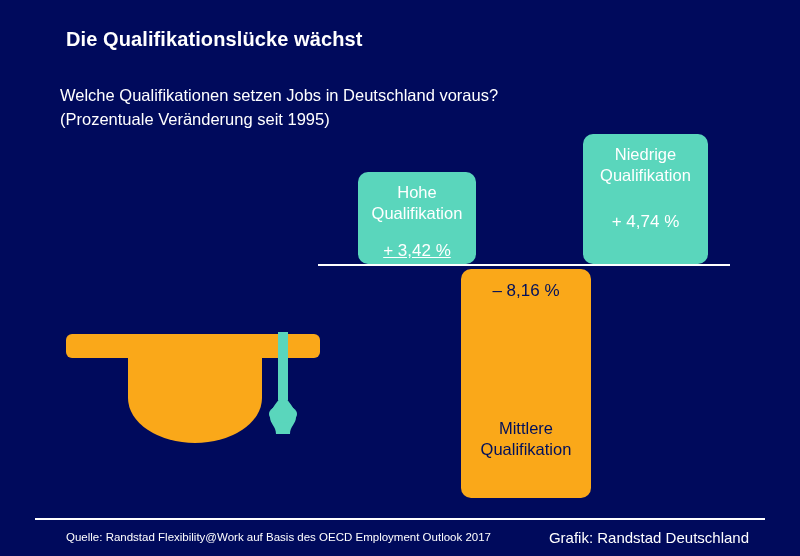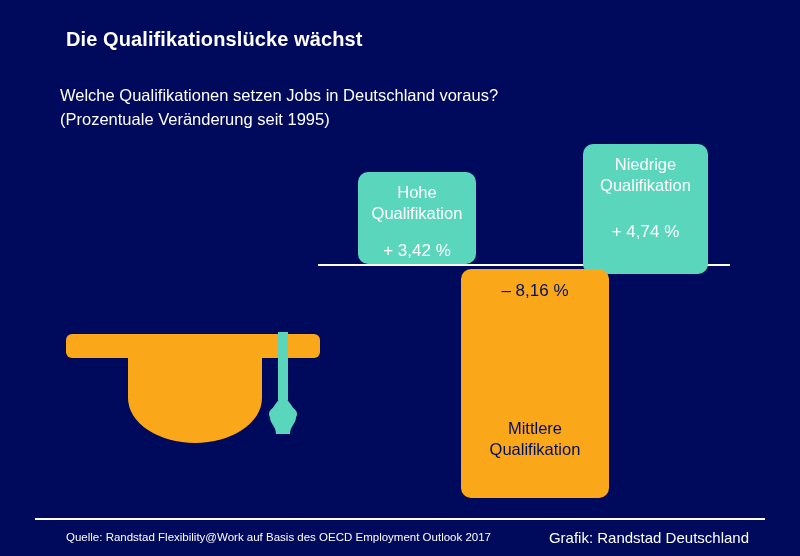--- a/index.html
+++ b/index.html
@@ -84,36 +84,36 @@
     white-space: nowrap;
   }
 
   
   #bar-high {
     left: 358px;
     top: 172px;
     width: 118px;
     height: 92px;
   }
-  #bar-high .bar-value { margin-top: 16px; }
+  #bar-high .bar-value { margin-top: 16px; text-decoration: underline; }
 
   
   #bar-low {
     left: 583px;
-    top: 144px;
+    top: 134px;
     width: 125px;
     height: 130px;
   }
   #bar-low .bar-value { margin-top: 25px; }
 
   
   #bar-mid {
     left: 461px;
     top: 269px;
-    width: 148px;
+    width: 130px;
     height: 229px;
     justify-content: space-between;
     padding-bottom: 38px;
   }
   #bar-mid .bar-label { white-space: normal; }
 
   
   #grad-cap {
     position: absolute;
     left: 60px;

